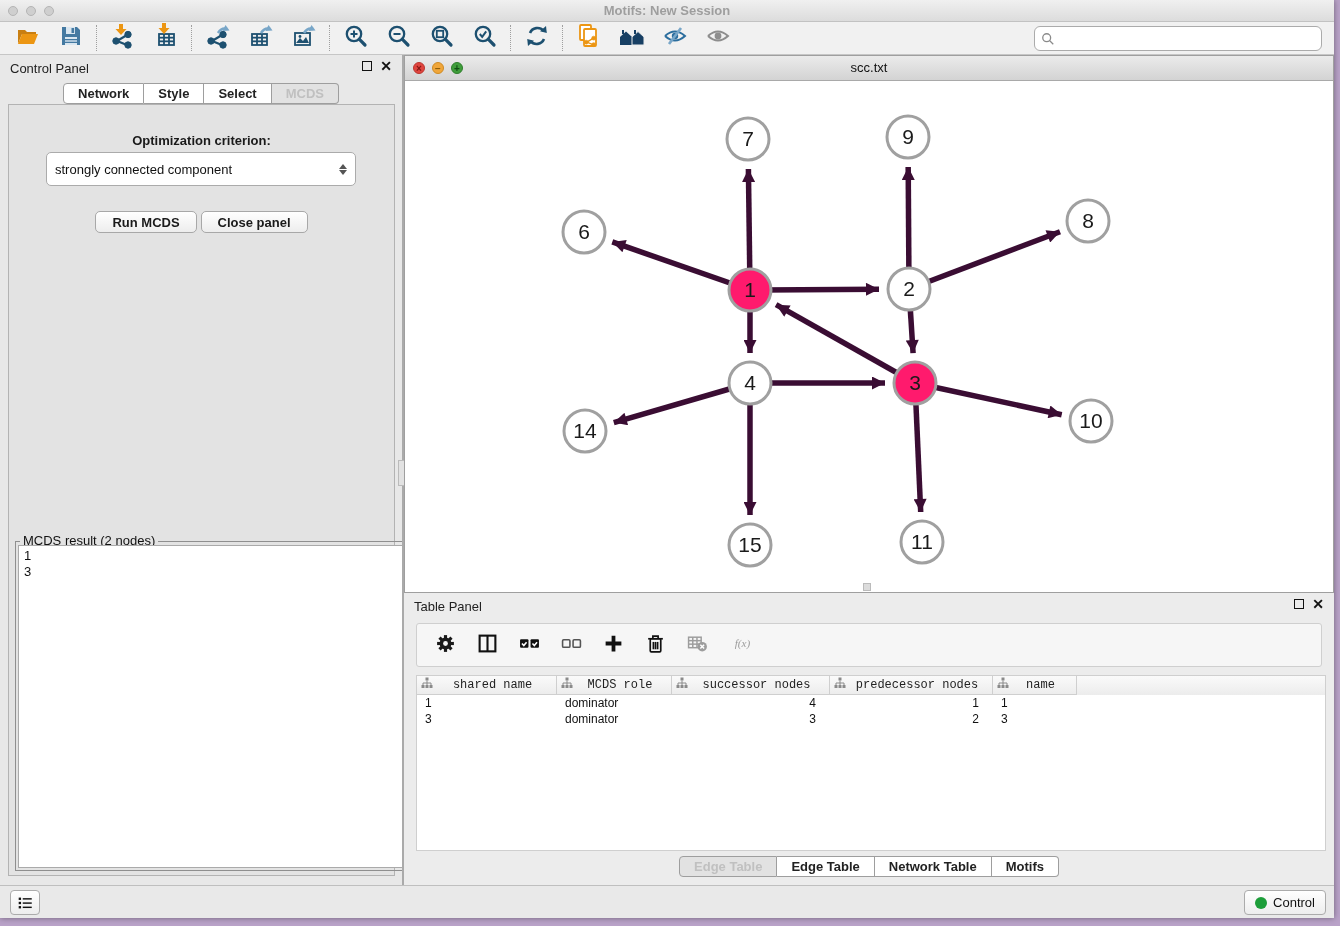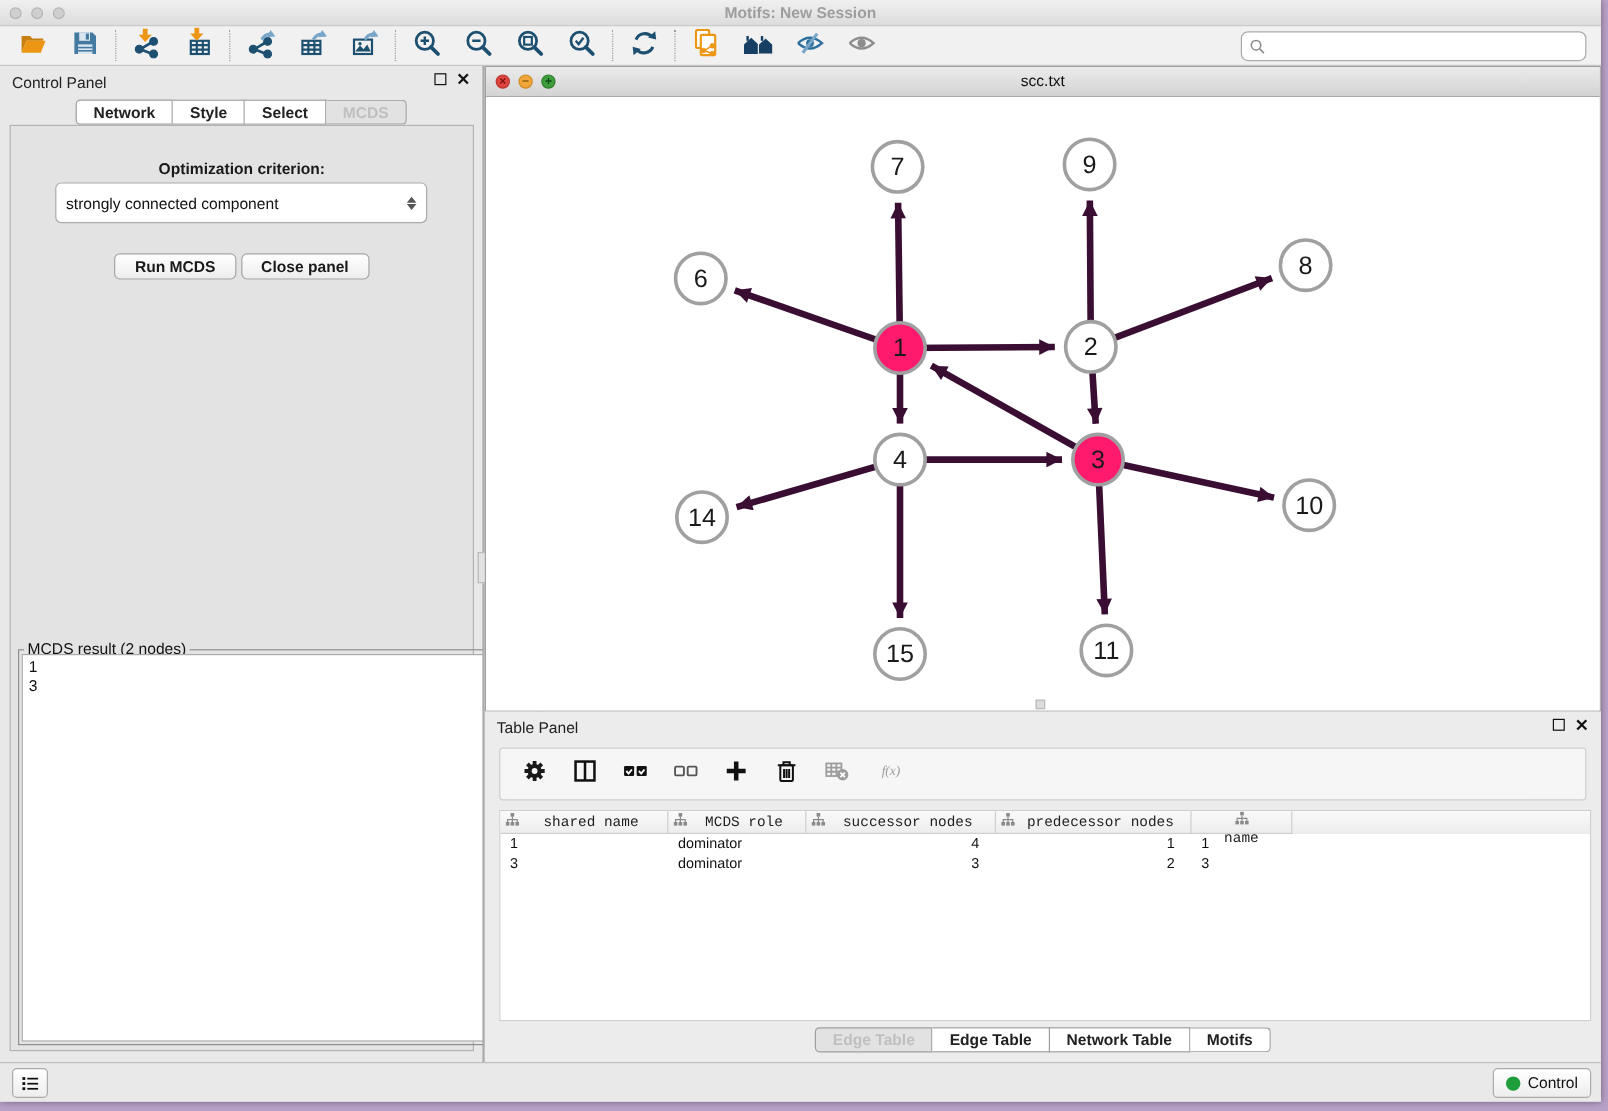--- a/index.html
+++ b/index.html
@@ -524,21 +524,21 @@
                   <g fill="#8a8a8a">
                     <rect x="4.5" y="0.5" width="3" height="3"></rect>
                     <rect x="0.5" y="8" width="3" height="3"></rect>
                     <rect x="4.5" y="8" width="3" height="3"></rect>
                     <rect x="8.5" y="8" width="3" height="3"></rect>
                   </g>
                   <path d="M6 3.5 v2.5 M2 8 v-2 h8 v2 M6 6 v2" stroke="#8a8a8a" fill="none"></path>
                 </svg></span>
               <span class="hlabel">predecessor nodes</span>
             </div>
-            <div class="tp-hcell" style="width: 84px; flex-direction: column;">
+            <div class="tp-hcell" style="width: 84px;">
               <span><svg width="12" height="12" viewBox="0 0 12 12">
                   <g fill="#8a8a8a">
                     <rect x="4.5" y="0.5" width="3" height="3"></rect>
                     <rect x="0.5" y="8" width="3" height="3"></rect>
                     <rect x="4.5" y="8" width="3" height="3"></rect>
                     <rect x="8.5" y="8" width="3" height="3"></rect>
                   </g>
                   <path d="M6 3.5 v2.5 M2 8 v-2 h8 v2 M6 6 v2" stroke="#8a8a8a" fill="none"></path>
                 </svg></span>
               <span class="hlabel">name</span>

